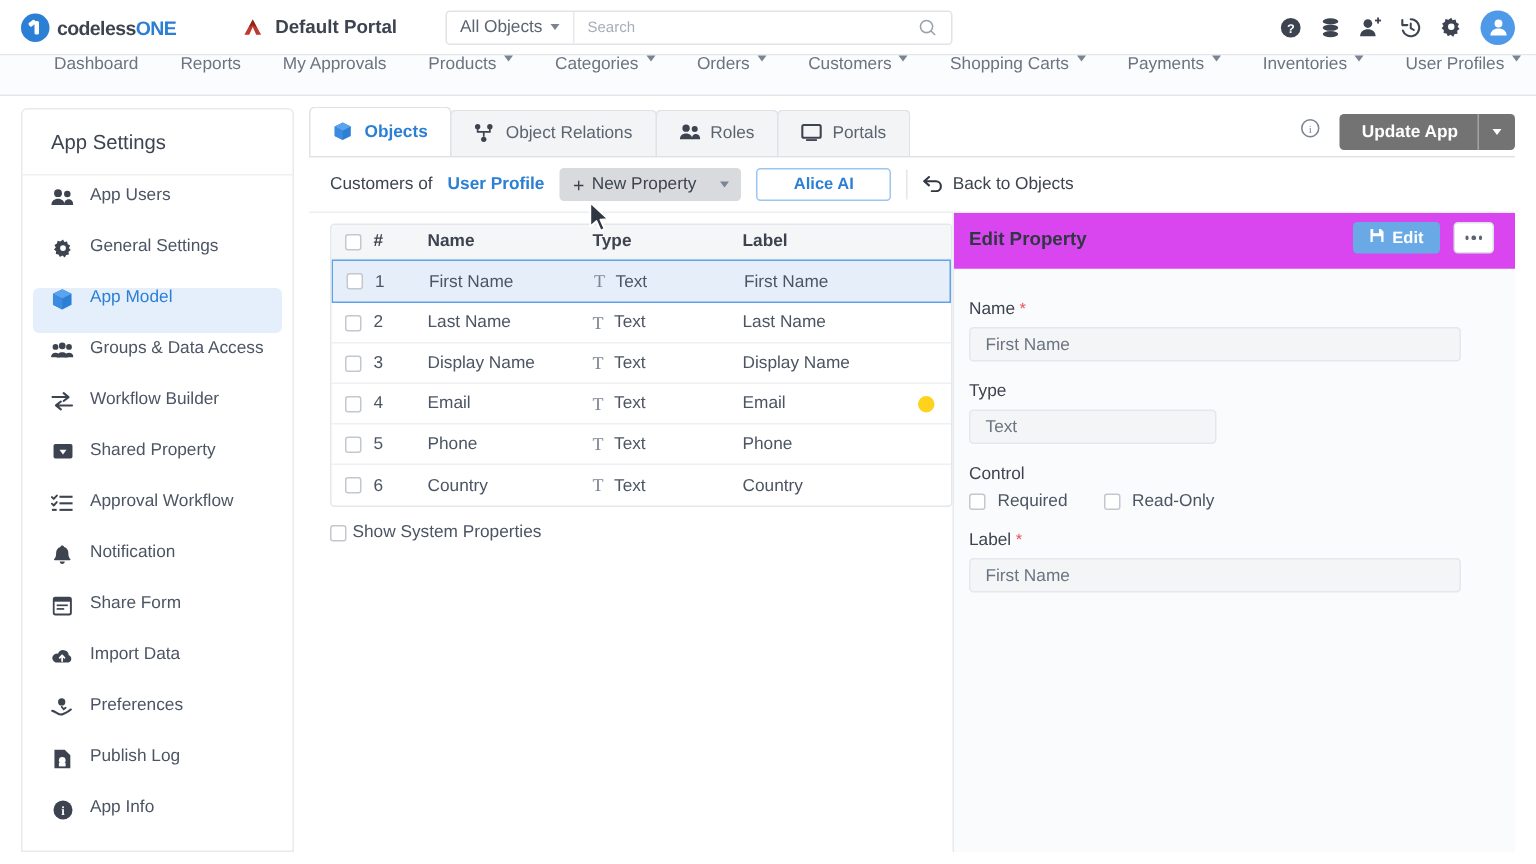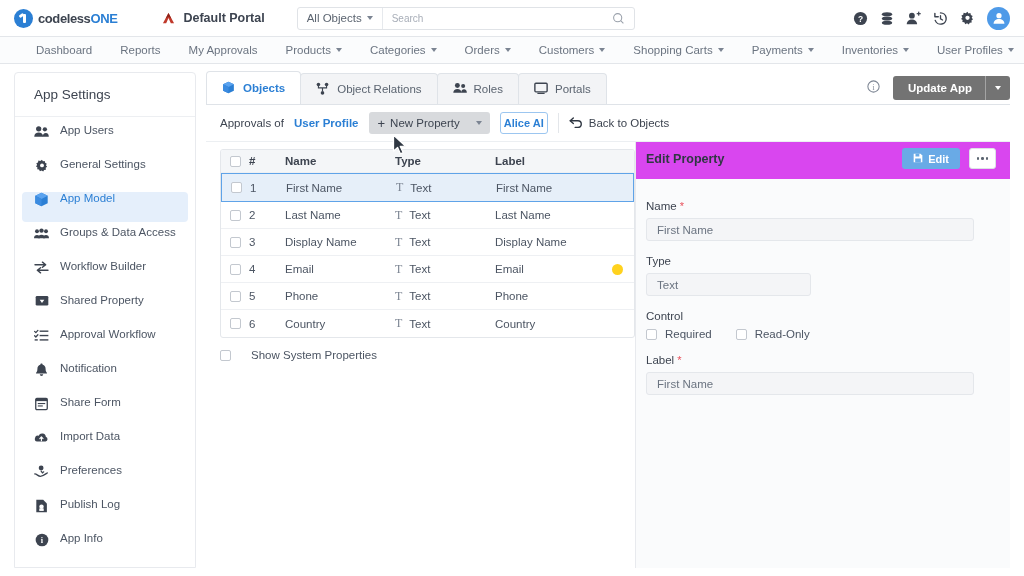--- a/index.html
+++ b/index.html
@@ -94,21 +94,21 @@
 
   
   .navbar {
     height: 27px; flex: 0 0 27px;
     background: #fbfcfd;
     border-bottom: 1px solid #e3e6ea;
     display: flex; align-items: center;
     padding: 0 22px;
   }
   .navitem {
-    display: flex; align-items: center; gap: 5px;
+    display: flex; align-items: flex-start; gap: 5px;
     font-size: 11.5px; color: #6b7481;
     padding: 0 14px; height: 100%;
     cursor: pointer; white-space: nowrap;
   }
 
   
   .body {
     flex: 1; display: flex;
     background: #ffffff;
     min-height: 0;
@@ -207,21 +207,21 @@
     background: #d8dadd; border-radius: 3px;
     height: 22px; font-size: 11.5px; color: #3d4450;
     cursor: pointer;
   }
   .btn-newprop .lbl { padding: 0 8px 0 9px; display: flex; align-items: center; gap: 5px; }
   .btn-newprop .split { padding: 0 8px; display: flex; align-items: center; }
   .plus { font-size: 13px; line-height: 1; color: #3d4450; }
   .btn-alice {
     display: flex; align-items: center; justify-content: center;
     border: 1px solid #9cc6f0; border-radius: 3px;
-    height: 22px; padding: 0 3px;
+    height: 22px; padding: 0 24px;
     font-size: 11px; color: #2b7fd4; font-weight: 600;
     background: #fff; cursor: pointer;
   }
   .tb-sep { width: 1px; height: 20px; background: #e3e6ea; }
   .btn-back {
     display: flex; align-items: center; gap: 6px;
     font-size: 11.5px; color: #3d4450; cursor: pointer;
   }
 
   
@@ -261,21 +261,21 @@
   .c-label { flex: 1; }
   .c-dot { flex: 0 0 34px; display: flex; justify-content: center; }
   .chk {
     width: 11px; height: 11px;
     border: 1px solid #c3c8cf; border-radius: 2px;
     background: #fff; cursor: pointer;
   }
   .tglyph { font-size: 12px; color: #7b8492; font-family: "Liberation Serif", serif; }
   .dot { width: 11px; height: 11px; border-radius: 50%; }
   .sysprops {
-    display: flex; align-items: center; gap: 20px;
+    display: flex; align-items: center; gap: 4px;
     margin-top: 11px; font-size: 11.5px; color: #4c5563;
     cursor: pointer;
   }
 
   
   .right-pane {
     flex: 1; min-width: 0;
     border-left: 1px solid #e8eaee;
     background: #fafbfc;
     display: flex; flex-direction: column;
@@ -655,21 +655,21 @@
           <div class="btn-update">
             <span class="lbl">Update App</span>
             <span class="split">
                 <span class="caret-w"></span>
               </span>
           </div>
         </div>
       </div>
 
       <div class="toolbar">
-        <span class="tb-label">Approvals of</span>
+        <span class="tb-label">Customers of</span>
         <span class="tb-link">User Profile</span>
         <div class="btn-newprop">
           <span class="lbl">
               <span class="plus">+</span>
               <span>New Property</span>
             </span>
           <span class="split">
               <span class="caret"></span>
             </span>
         </div>

